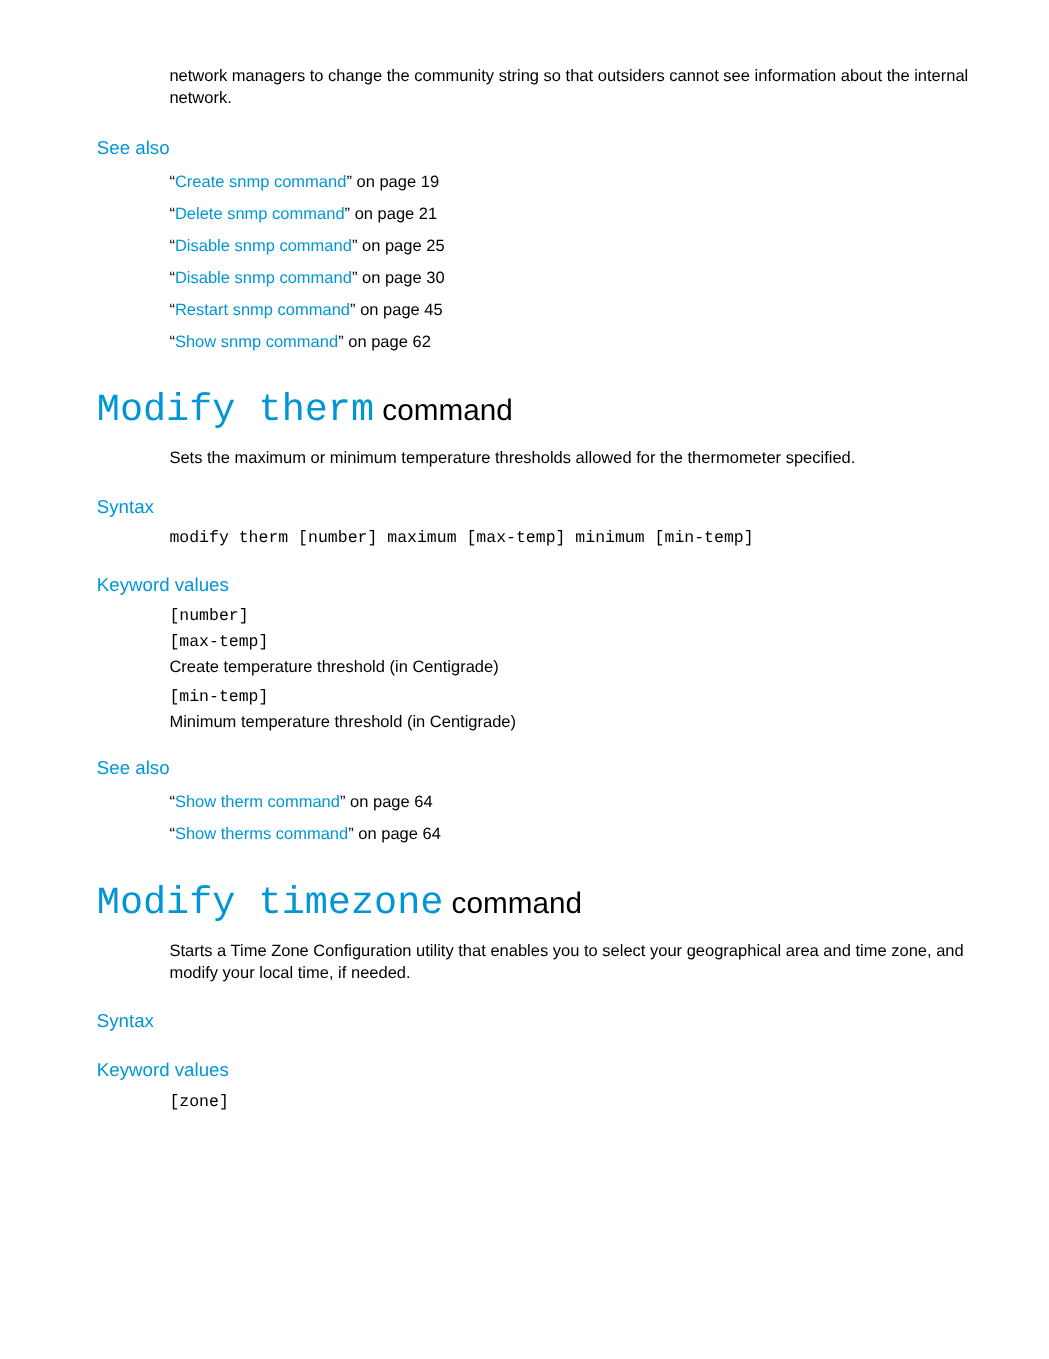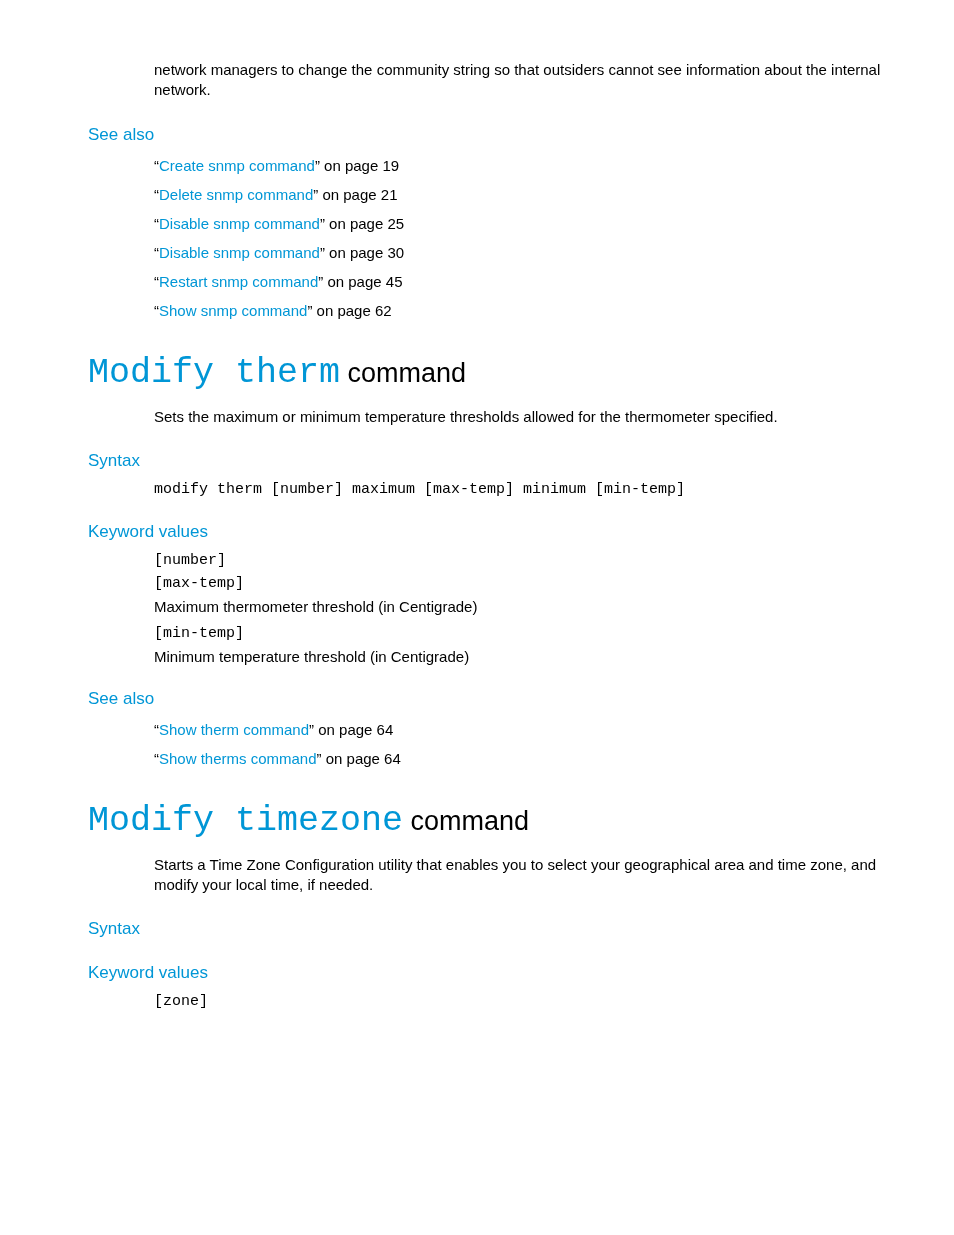--- a/index.html
+++ b/index.html
@@ -106,21 +106,21 @@
   </div>
   <p class="body-text">Sets the maximum or minimum temperature thresholds allowed for the thermometer specified.</p>
 
   <div class="h3">Syntax</div>
   <div class="mono-text">modify therm [number] maximum [max-temp] minimum [min-temp]</div>
 
   <div class="h3">Keyword values</div>
   <div class="kw-block">
     <div class="kw-code">[number]</div>
     <div class="kw-code">[max-temp]</div>
-    <div class="kw-desc">Maximum thermometer threshold (in Centigrade)</div>
+    <div class="kw-desc">Create temperature threshold (in Centigrade)</div>
     <div class="kw-code">[min-temp]</div>
     <div class="kw-desc">Minimum temperature threshold (in Centigrade)</div>
   </div>
 
   <div class="h3">See also</div>
   <div class="see-list">
     <div class="see-item">
       <span class="quote">“</span><a class="link">Show therm command</a><span class="quote">”</span><span class="suffix"> on page 64</span>
     </div>
     <div class="see-item">

